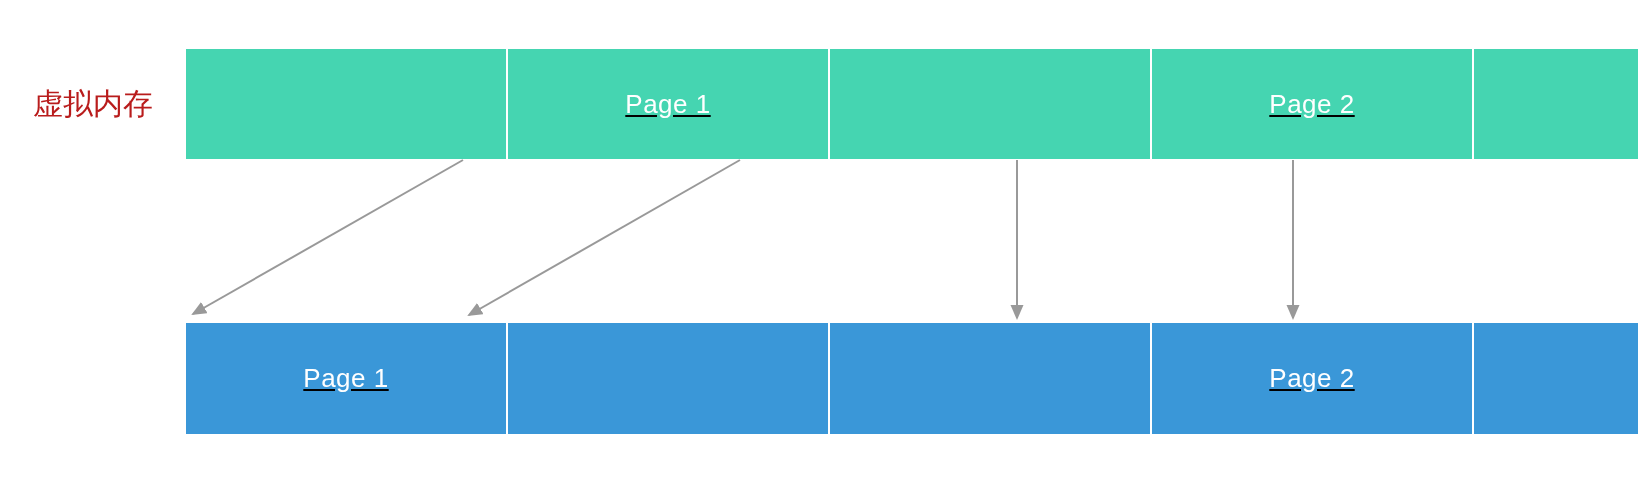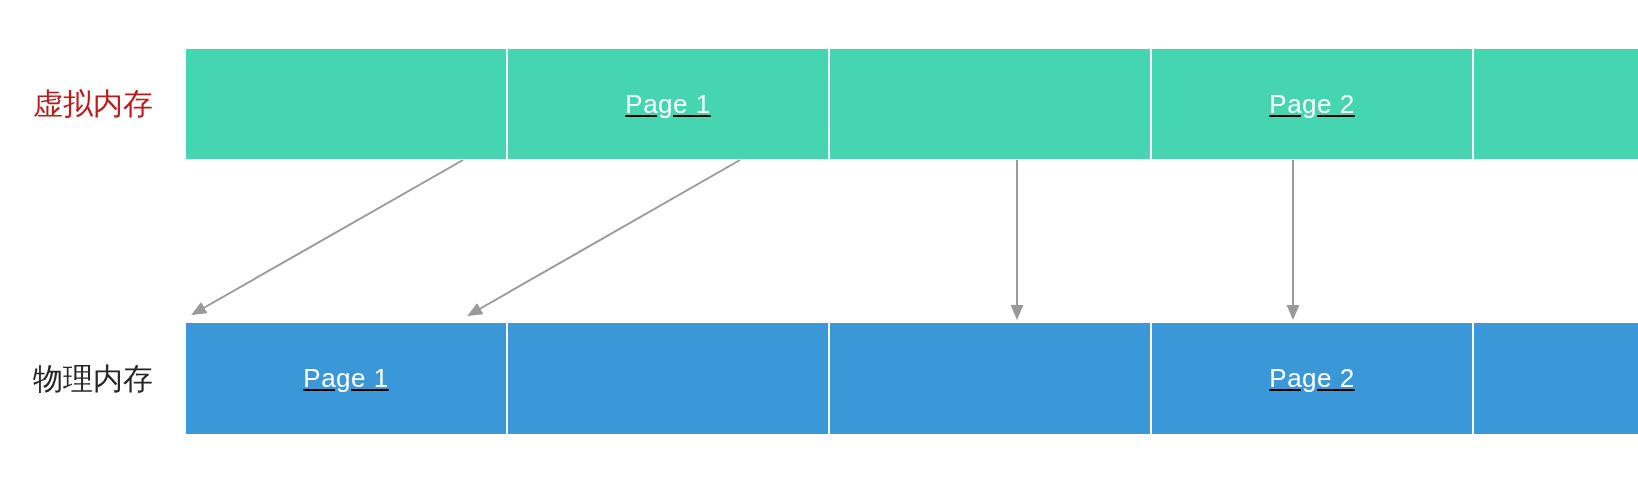--- a/index.html
+++ b/index.html
@@ -77,21 +77,20 @@
         <span></span>
       </div>
     <div class="seg">
         <span>Page 2</span>
       </div>
     <div class="seg">
         <span></span>
       </div>
   </div>
 
-  <div class="row-label physical" style="color: rgb(38, 38, 38);">物理内存</div>
 
   <div class="bar physical" style="background: rgb(58, 151, 216);">
     <div class="seg">
         <span>Page 1</span>
       </div>
     <div class="seg">
         <span></span>
       </div>
     <div class="seg">
         <span></span>

